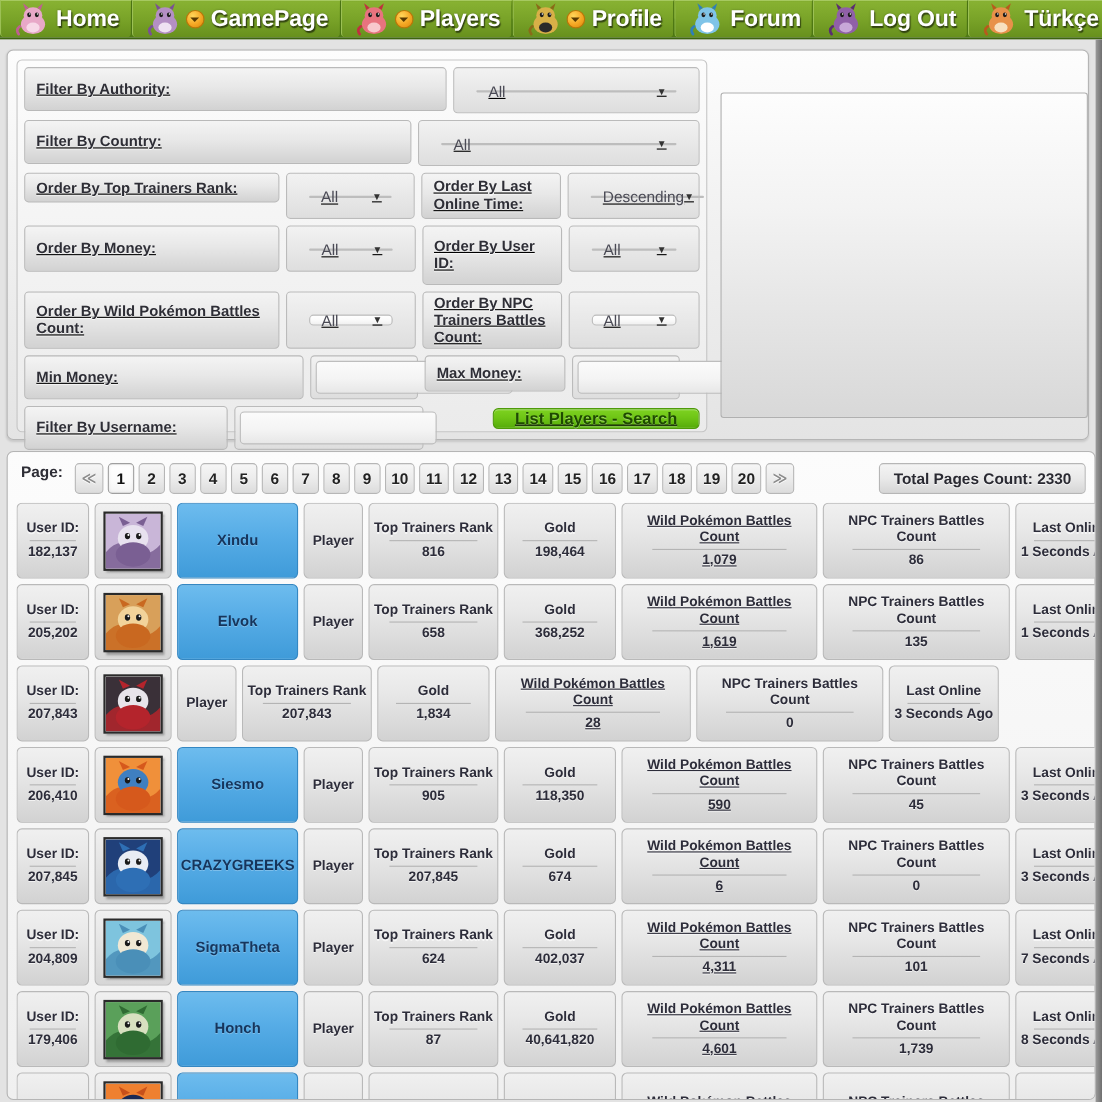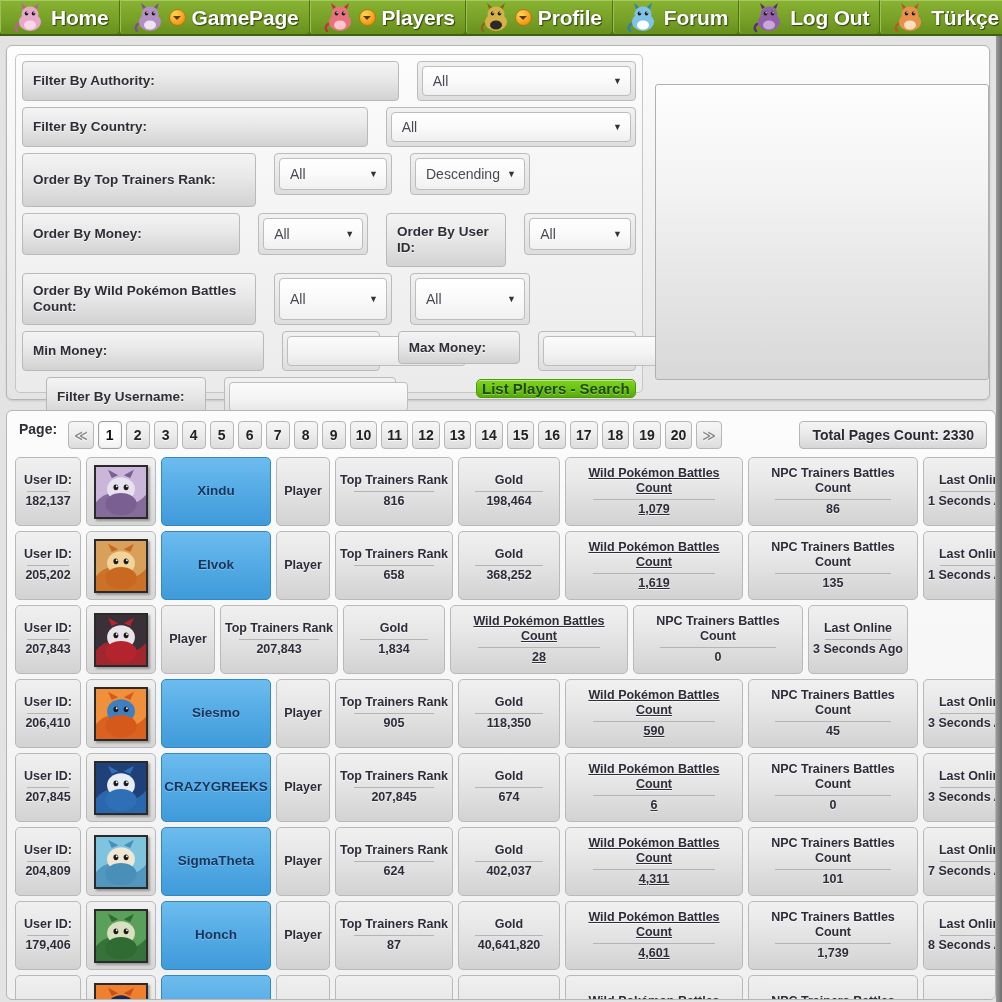--- a/index.html
+++ b/index.html
@@ -97,21 +97,21 @@
     padding: 6px;
   }
   #filter-right-box {
     position: absolute; top: 38px; left: 648px;
     width: 334px; height: 296px;
     border: 1px solid #b0b0b0;
     border-radius: 3px;
     background: linear-gradient(to bottom, #fdfdfd 0%, #f3f3f3 35%, #d8d8d8 100%);
   }
 
-  .frow { display: flex; gap: 18px; margin-bottom: 6px; }
+  .frow { display: flex; gap: 6px; margin-bottom: 6px; text-decoration: underline; }
 
   .flabel {
     background: linear-gradient(to bottom, #f4f4f4 0%, #e8e8e8 45%, #d2d2d2 100%);
     border: 1px solid #b9b9b9;
     border-radius: 4px;
     color: #2e2e36;
     font-size: 13.5px;
     font-weight: bold;
     display: flex; align-items: center;
     padding: 0 10px;
@@ -127,21 +127,21 @@
     display: flex; align-items: center; justify-content: space-between;
     padding: 0 8px 0 10px;
     cursor: pointer;
     font-weight: 500;
   }
   .fselect .arr { font-size: 9px; color: #333; }
   .fselect-outer {
     background: linear-gradient(to bottom, #f2f2f2, #dedede);
     border: 1px solid #bbb;
     border-radius: 4px;
-    padding: 4px;
+    padding: 20px;
     display: flex;
     text-align: center;
   }
   .fselect-outer .fselect { flex: 1; }
   .ftext {
     background: linear-gradient(to bottom, #fbfbfb 0%, #f4f4f4 55%, #e7e7e7 100%);
     border: 1px solid #bdbdbd;
     border-radius: 4px;
     cursor: text;
   }
@@ -443,27 +443,28 @@
         <div class="flabel" style="width:356px;height:40px;">Filter By Country:</div>
         <div class="fselect-outer" style="width:258px;height:40px;">
           <div class="fselect">
             <span>All</span>
             <span class="arr">▼</span>
           </div>
         </div>
       </div>
 
       <div class="frow">
-        <div class="flabel" style="width:234px;height:54px;">Order By Top Trainers Rank:</div>
+        <div class="flabel" style="width:234px;height:27px;">Order By Top Trainers Rank:</div>
         <div class="fselect-outer" style="width:118px;height:42px;">
           <div class="fselect">
             <span>All</span>
             <span class="arr">▼</span>
           </div>
         </div>
+        <div class="flabel" style="width:128px;height:42px;">Order By Last Online Time:</div>
         <div class="fselect-outer" style="width:120px;height:42px;">
           <div class="fselect">
             <span>Descending</span>
             <span class="arr">▼</span>
           </div>
         </div>
       </div>
 
       <div class="frow">
         <div class="flabel" style="width:234px;height:42px;">Order By Money:</div>
@@ -483,41 +484,42 @@
       </div>
 
       <div class="frow">
         <div class="flabel" style="width:234px;height:52px;">Order By Wild Pokémon Battles Count:</div>
         <div class="fselect-outer" style="width:118px;height:52px;">
           <div class="fselect">
             <span>All</span>
             <span class="arr">▼</span>
           </div>
         </div>
+        <div class="flabel" style="width:128px;height:52px;">Order By NPC Trainers Battles Count:</div>
         <div class="fselect-outer" style="width:120px;height:52px;">
           <div class="fselect">
             <span>All</span>
             <span class="arr">▼</span>
           </div>
         </div>
       </div>
 
       <div class="frow">
         <div class="flabel" style="width:254px;height:40px;">Min Money:</div>
         <div class="ftext-outer" style="width:98px;height:40px;">
           <input class="ftext" type="text" placeholder="" style="">
         </div>
         <div class="flabel" style="width:128px;height:33px;">Max Money:</div>
         <div class="ftext-outer" style="width:98px;height:40px;">
           <input class="ftext" type="text" placeholder="" style="">
         </div>
       </div>
 
       <div class="frow">
-        <div class="flabel" style="width:188px;height:40px;margin-left:24px;">Filter By Username:</div>
+        <div class="flabel" style="width:188px;height:40px;">Filter By Username:</div>
         <div class="ftext-outer" style="width:172px;height:40px;">
           <input class="ftext" type="text" placeholder="" style="">
         </div>
         <div style="width:52px;"></div>
         <div id="search-btn" style="width:192px;height:19px;margin-top:2px;">List Players - Search</div>
       </div>
 
     </div>
 
     <div id="mini-scroll">

